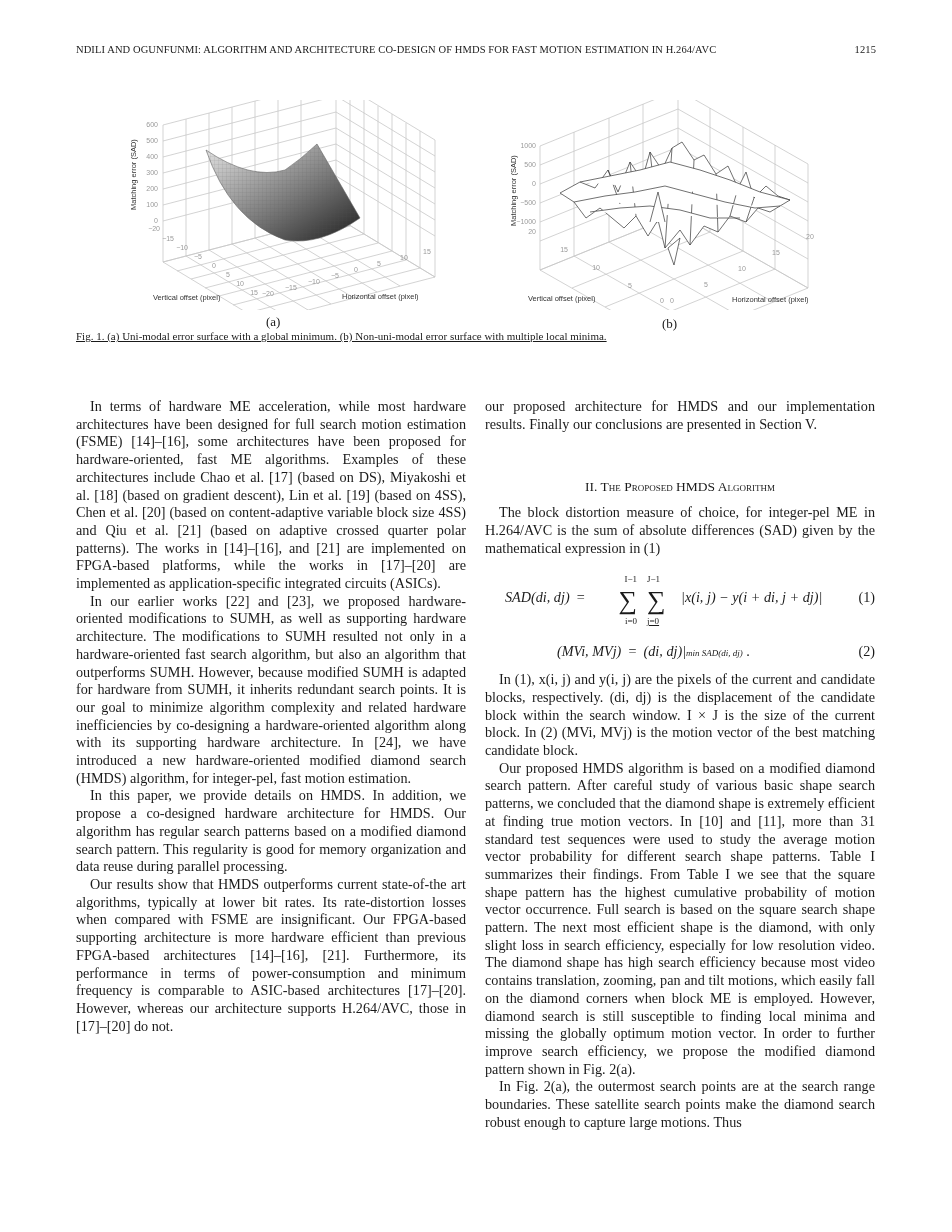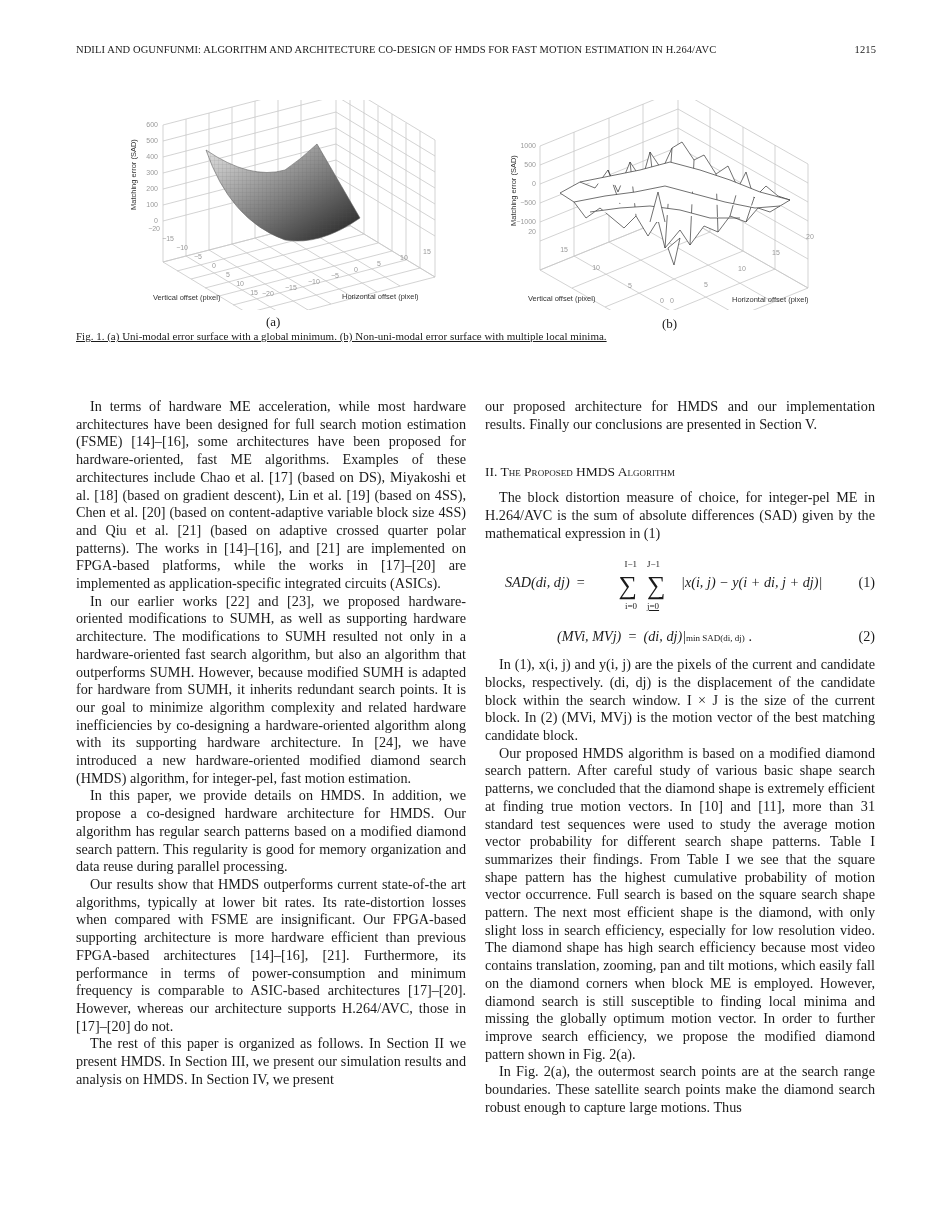--- a/index.html
+++ b/index.html
@@ -8,21 +8,21 @@
   .header { position:absolute; top:44px; left:76px; right:76px; font-size:10.5px; letter-spacing:0.1px; }
   .header .page-num { position:absolute; right:0; top:0; }
   .fig { position:absolute; }
   .fig svg { display:block; }
   .fig-label { position:absolute; font-size:13px; }
   .caption { position:absolute; top:330px; left:76px; font-size:11px;text-decoration:underline; }
   .col { position:absolute; top:398px; width:390px; font-size:14.2px; line-height:17.7px; text-align:justify; }
   .col.left { left:76px; }
   .col.right { left:485px; }
   .col p { margin:0; text-indent:14px; }
-  .section-head { font-size:13.5px; margin:30px 0 8px 0; text-indent:0 !important; }
+  .section-head { text-align:center; font-size:13.5px; margin:45px 0 8px 0; text-indent:0 !important; }
   .section-head .sc { font-variant:small-caps; }
   i { font-style:italic; }
   .tick { font-family:"Liberation Sans", sans-serif; font-size:7px; fill:#9a9a9a; }
   .axlabel { font-family:"Liberation Sans", sans-serif; font-size:7.5px; fill:#333; }
 </style>
 </head>
 <body>
 
 <div class="header">
   <span>NDILI AND OGUNFUNMI: ALGORITHM AND ARCHITECTURE CO-DESIGN OF HMDS FOR FAST MOTION ESTIMATION IN H.264/AVC</span>
@@ -184,21 +184,20 @@
   <div class="fig-label" style="left:172px; top:216px;">(b)</div>
 </div>
 
 <div class="caption">Fig. 1.   (a) Uni-modal error surface with a global minimum. (b) Non-uni-modal error surface with multiple local minima.</div>
 
 <div class="col left">
   <p>In terms of hardware ME acceleration, while most hardware architectures have been designed for full search motion estimation (FSME) [14]–[16], some architectures have been proposed for hardware-oriented, fast ME algorithms. Examples of these architectures include Chao et al. [17] (based on DS), Miyakoshi et al. [18] (based on gradient descent), Lin et al. [19] (based on 4SS), Chen et al. [20] (based on content-adaptive variable block size 4SS) and Qiu et al. [21] (based on adaptive crossed quarter polar patterns). The works in [14]–[16], and [21] are implemented on FPGA-based platforms, while the works in [17]–[20] are implemented as application-specific integrated circuits (ASICs).</p>
   <p>In our earlier works [22] and [23], we proposed hardware-oriented modifications to SUMH, as well as supporting hardware architecture. The modifications to SUMH resulted not only in a hardware-oriented fast search algorithm, but also an algorithm that outperforms SUMH. However, because modified SUMH is adapted for hardware from SUMH, it inherits redundant search points. It is our goal to minimize algorithm complexity and related hardware inefficiencies by co-designing a hardware-oriented algorithm along with its supporting hardware architecture. In [24], we have introduced a new hardware-oriented modified diamond search (HMDS) algorithm, for integer-pel, fast motion estimation.</p>
   <p>In this paper, we provide details on HMDS. In addition, we propose a co-designed hardware architecture for HMDS. Our algorithm has regular search patterns based on a modified diamond search pattern. This regularity is good for memory organization and data reuse during parallel processing.</p>
   <p>Our results show that HMDS outperforms current state-of-the art algorithms, typically at lower bit rates. Its rate-distortion losses when compared with FSME are insignificant. Our FPGA-based supporting architecture is more hardware efficient than previous FPGA-based architectures [14]–[16], [21]. Furthermore, its performance in terms of power-consumption and minimum frequency is comparable to ASIC-based architectures [17]–[20]. However, whereas our architecture supports H.264/AVC, those in [17]–[20] do not.</p>
-  <p>The rest of this paper is organized as follows. In Section II we present HMDS. In Section III, we present our simulation results and analysis on HMDS. In Section IV, we present</p>
 </div>
 
 <div class="col right">
   <p style="text-indent:0">our proposed architecture for HMDS and our implementation results. Finally our conclusions are presented in Section V.</p>
   <div class="section-head"><span class="sc">II. The Proposed HMDS Algorithm</span></div>
   <p>The block distortion measure of choice, for integer-pel ME in H.264/AVC is the sum of absolute differences (SAD) given by the mathematical expression in (1)</p>
 
   <div style="position:relative; height:66px; margin-top:10px;">
     <div style="position:absolute; left:20px; top:22px;"><i>SAD(di, dj)</i> &nbsp;=</div>
     <div style="position:absolute; left:116px; top:4px; text-align:right; width:28px;margin-left:8px;">
@@ -209,20 +208,20 @@
     <div style="position:absolute; left:162px; top:4px; text-align:left; width:28px;">
       <div style="font-size:9px;">J−1</div>
       <div style="font-size:26px; line-height:24px;">∑</div>
       <div style="font-size:9px;text-decoration:underline;">j=0</div>
     </div>
     <div style="position:absolute; left:196px; top:22px; font-style:italic;">|x(i, j)  −  y(i + di,  j + dj)|</div>
     <div style="position:absolute; right:0; top:22px;">(1)</div>
   </div>
 
   <div style="position:relative; height:32px; margin-top:6px;">
-    <div style="position:absolute; left:72px; top:4px;"><i>(MVi, MVj)</i> &nbsp;=&nbsp; <i>(di, dj)|</i><span style="font-size:9px; ">min SAD(di, dj)</span> .</div>
+    <div style="position:absolute; left:72px; top:4px;"><i>(MVi, MVj)</i> &nbsp;=&nbsp; <i>(di, dj)|</i><span style="font-size:9px; font-style:italic;">min SAD(di, dj)</span> .</div>
     <div style="position:absolute; right:0; top:4px;">(2)</div>
   </div>
 
   <p>In (1), x(i, j) and y(i, j) are the pixels of the current and candidate blocks, respectively. (di, dj) is the displacement of the candidate block within the search window. I × J is the size of the current block. In (2) (MVi, MVj) is the motion vector of the best matching candidate block.</p>
   <p>Our proposed HMDS algorithm is based on a modified diamond search pattern. After careful study of various basic shape search patterns, we concluded that the diamond shape is extremely efficient at finding true motion vectors. In [10] and [11], more than 31 standard test sequences were used to study the average motion vector probability for different search shape patterns. Table I summarizes their findings. From Table I we see that the square shape pattern has the highest cumulative probability of motion vector occurrence. Full search is based on the square search shape pattern. The next most efficient shape is the diamond, with only slight loss in search efficiency, especially for low resolution video. The diamond shape has high search efficiency because most video contains translation, zooming, pan and tilt motions, which easily fall on the diamond corners when block ME is employed. However, diamond search is still susceptible to finding local minima and missing the globally optimum motion vector. In order to further improve search efficiency, we propose the modified diamond pattern shown in Fig. 2(a).</p>
   <p>In Fig. 2(a), the outermost search points are at the search range boundaries. These satellite search points make the diamond search robust enough to capture large motions. Thus</p>
 </div>
 
 </body></html>

